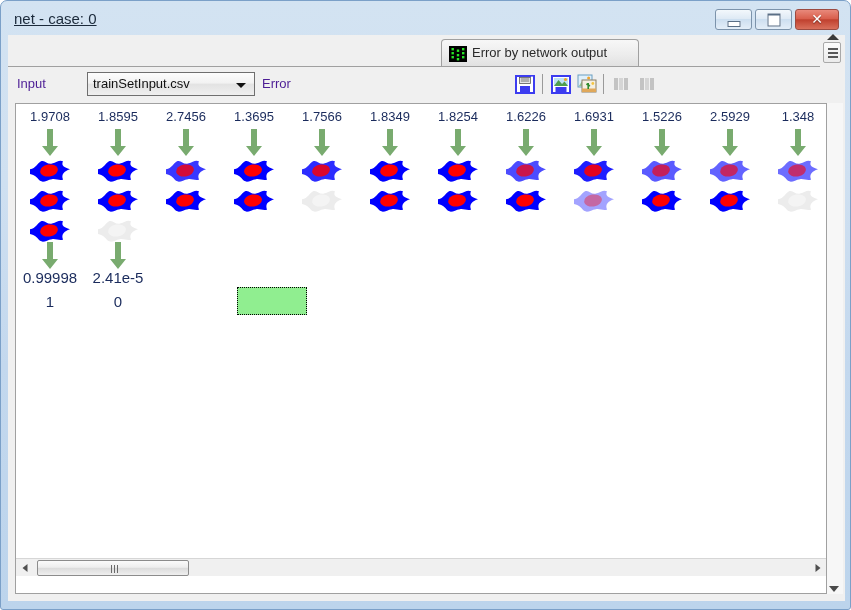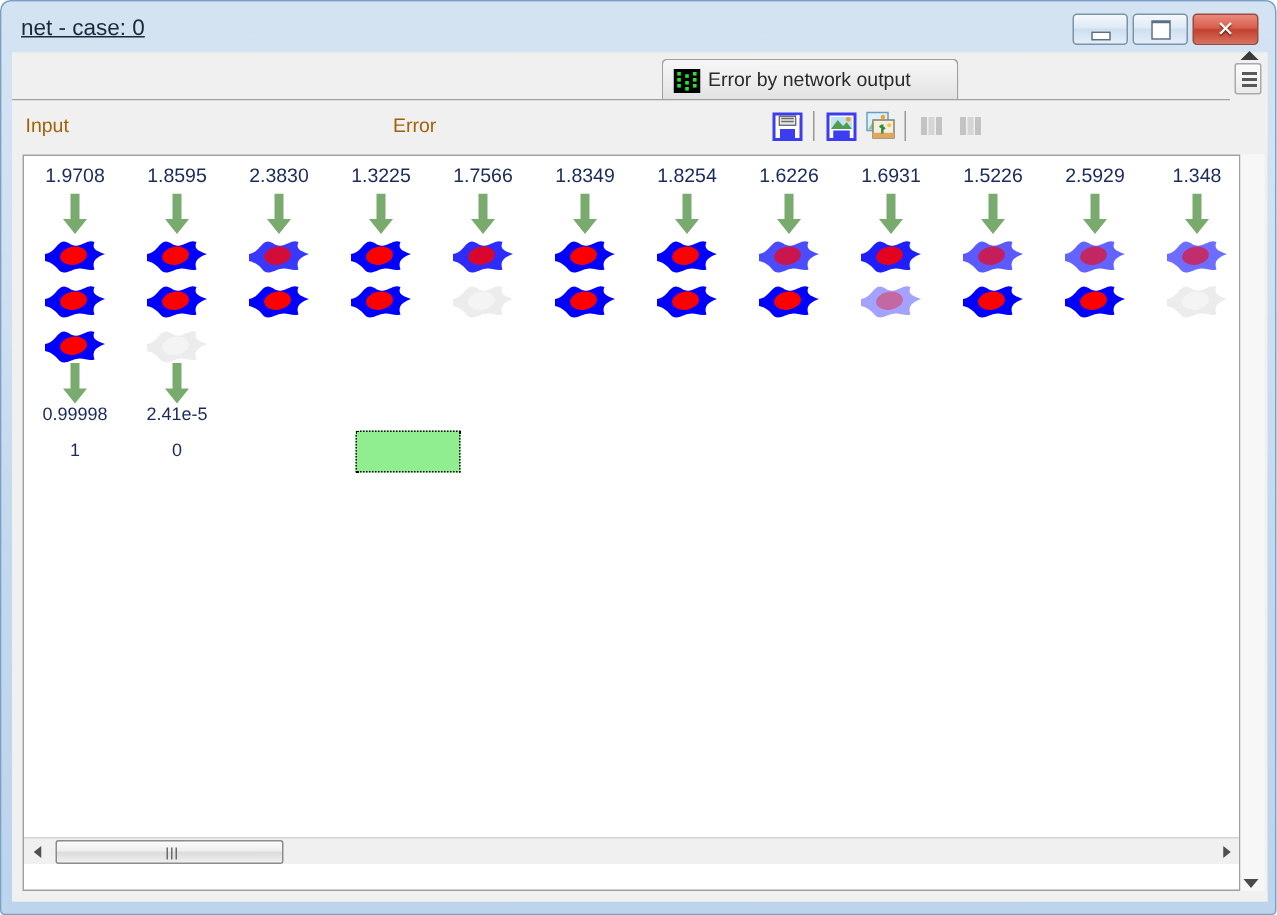--- a/index.html
+++ b/index.html
@@ -116,21 +116,21 @@
     border-left:6px solid transparent;border-right:6px solid transparent;
     border-bottom:6px solid #3a3a3a;
   }
 
   
   #toolbar{
     position:absolute;left:0;top:32px;width:837px;height:36px;
     background:#f0f0f0;
   }
   .tb-label{
-    position:absolute;top:9px;font-size:13px;color:#a16207;white-space:nowrap;
+    position:absolute;top:9px;font-size:13px;color:#4c1d95;white-space:nowrap;
   }
   #lbl-input{left:9px;}
   #lbl-target{left:254px;}
 
   .combo{
     position:absolute;top:5px;height:24px;box-sizing:border-box;
     border:1px solid #6f6f6f;
     background:linear-gradient(to bottom,#fdfdfd 0%,#f2f2f2 45%,#e3e3e3 52%,#efefef 100%);
     cursor:default;
   }
@@ -164,21 +164,21 @@
     position:absolute;left:0;top:0;width:810px;height:368px;
     background:#ffffff;
     overflow:hidden;
   }
 
   .colnum{
     position:absolute;font-size:13px;color:#1a2b5c;white-space:nowrap;
     text-align:center;
   }
   .outnum{
-    position:absolute;font-size:12px;color:#1a2b5c;white-space:nowrap;text-align:center;
+    position:absolute;font-size:15px;color:#1a2b5c;white-space:nowrap;text-align:center;
   }
 
   .arrow{position:absolute;width:18px;height:28px;}
   .neuron{position:absolute;width:44px;height:30px;}
 
   #green-box{
     position:absolute;left:221px;top:312px;width:70px;height:28px;
     box-sizing:border-box;
     background:#90ee90;
     border:1px dotted #000;
@@ -276,20 +276,24 @@
       <div id="tab-overflow">
         <i></i>
         <i></i>
         <i></i>
       </div>
     </div>
 
     <div id="toolbar">
 
       <div class="tb-label" id="lbl-input">Input</div>
+      <div class="combo" id="combo-input">
+        <span class="cval">trainSetInput.csv</span>
+        <span class="carrow"></span>
+      </div>
 
       <div class="tb-label" id="lbl-target">Error</div>
 
       <div class="tb-btn" style="left:505px;">
         <svg width="24" height="24" viewBox="0 0 24 24">
           <rect x="3" y="4" width="18" height="17" fill="#ffffff" stroke="#3c3cf0" stroke-width="2"></rect>
           <rect x="6.5" y="5.5" width="11" height="6" fill="#e8e8e8" stroke="#5a5a5a" stroke-width="0.8"></rect>
           <line x1="7.8" y1="7" x2="16.2" y2="7" stroke="#6b6b6b" stroke-width="0.9"></line>
           <line x1="7.8" y1="9" x2="16.2" y2="9" stroke="#6b6b6b" stroke-width="0.9"></line>
           <rect x="7" y="14" width="10" height="6.5" fill="#3c3cf0"></rect>
@@ -371,33 +375,33 @@
               <ellipse cx="21" cy="14.5" rx="9" ry="6" transform="rotate(-9 21 14.5)" fill="#ff0000" opacity="1"></ellipse>
             </svg></div>
           <div class="neuron" style="left: 80px; top: 82px;"><svg width="44" height="30" viewBox="0 0 44 30">
               <path d="M2 9 C8 8 9 4 13 2 C17 0.5 19 5 24 4 C29 3 31 0.5 35 2 C33 6 36 7 42 9 C36 11 33 13 35 18 C31 19 28 17 24 17.5 C19 18 16 21 12 19 C9 16 7 14 2 13 Z" transform="translate(0,3) scale(1,1.15)" fill="#0000ff" opacity="1"></path>
               <ellipse cx="21" cy="14.5" rx="9" ry="6" transform="rotate(-9 21 14.5)" fill="#ff0000" opacity="1"></ellipse>
             </svg></div>
           <div class="neuron" style="left: 80px; top: 112px;"><svg width="44" height="30" viewBox="0 0 44 30">
               <path d="M2 9 C8 8 9 4 13 2 C17 0.5 19 5 24 4 C29 3 31 0.5 35 2 C33 6 36 7 42 9 C36 11 33 13 35 18 C31 19 28 17 24 17.5 C19 18 16 21 12 19 C9 16 7 14 2 13 Z" transform="translate(0,3) scale(1,1.15)" fill="#ececec"></path>
               <ellipse cx="21" cy="14.5" rx="9" ry="6" transform="rotate(-9 21 14.5)" fill="#f4f4f4"></ellipse>
             </svg></div>
-          <div class="colnum" style="left: 130px; top: 5px; width: 80px;">2.3830</div>
+          <div class="colnum" style="left: 130px; top: 5px; width: 80px;">2.7456</div>
           <div class="arrow" style="left: 161px; top: 25px;"><svg width="18" height="28" viewBox="0 0 18 28">
               <path d="M6 0 H12 V17 H17 L9 27 L1 17 H6 Z" fill="#79ab6f"></path>
             </svg></div>
           <div class="neuron" style="left: 148px; top: 52px;"><svg width="44" height="30" viewBox="0 0 44 30">
               <path d="M2 9 C8 8 9 4 13 2 C17 0.5 19 5 24 4 C29 3 31 0.5 35 2 C33 6 36 7 42 9 C36 11 33 13 35 18 C31 19 28 17 24 17.5 C19 18 16 21 12 19 C9 16 7 14 2 13 Z" transform="translate(0,3) scale(1,1.15)" fill="#0000ff" opacity="0.7816"></path>
               <ellipse cx="21" cy="14.5" rx="9" ry="6" transform="rotate(-9 21 14.5)" fill="#ff0000" opacity="0.7816"></ellipse>
             </svg></div>
           <div class="neuron" style="left: 148px; top: 82px;"><svg width="44" height="30" viewBox="0 0 44 30">
               <path d="M2 9 C8 8 9 4 13 2 C17 0.5 19 5 24 4 C29 3 31 0.5 35 2 C33 6 36 7 42 9 C36 11 33 13 35 18 C31 19 28 17 24 17.5 C19 18 16 21 12 19 C9 16 7 14 2 13 Z" transform="translate(0,3) scale(1,1.15)" fill="#0000ff" opacity="1"></path>
               <ellipse cx="21" cy="14.5" rx="9" ry="6" transform="rotate(-9 21 14.5)" fill="#ff0000" opacity="1"></ellipse>
             </svg></div>
-          <div class="colnum" style="left: 198px; top: 5px; width: 80px;">1.3225</div>
+          <div class="colnum" style="left: 198px; top: 5px; width: 80px;">1.3695</div>
           <div class="arrow" style="left: 229px; top: 25px;"><svg width="18" height="28" viewBox="0 0 18 28">
               <path d="M6 0 H12 V17 H17 L9 27 L1 17 H6 Z" fill="#79ab6f"></path>
             </svg></div>
           <div class="neuron" style="left: 216px; top: 52px;"><svg width="44" height="30" viewBox="0 0 44 30">
               <path d="M2 9 C8 8 9 4 13 2 C17 0.5 19 5 24 4 C29 3 31 0.5 35 2 C33 6 36 7 42 9 C36 11 33 13 35 18 C31 19 28 17 24 17.5 C19 18 16 21 12 19 C9 16 7 14 2 13 Z" transform="translate(0,3) scale(1,1.15)" fill="#0000ff" opacity="1"></path>
               <ellipse cx="21" cy="14.5" rx="9" ry="6" transform="rotate(-9 21 14.5)" fill="#ff0000" opacity="1"></ellipse>
             </svg></div>
           <div class="neuron" style="left: 216px; top: 82px;"><svg width="44" height="30" viewBox="0 0 44 30">
               <path d="M2 9 C8 8 9 4 13 2 C17 0.5 19 5 24 4 C29 3 31 0.5 35 2 C33 6 36 7 42 9 C36 11 33 13 35 18 C31 19 28 17 24 17.5 C19 18 16 21 12 19 C9 16 7 14 2 13 Z" transform="translate(0,3) scale(1,1.15)" fill="#0000ff" opacity="1"></path>
               <ellipse cx="21" cy="14.5" rx="9" ry="6" transform="rotate(-9 21 14.5)" fill="#ff0000" opacity="1"></ellipse>

